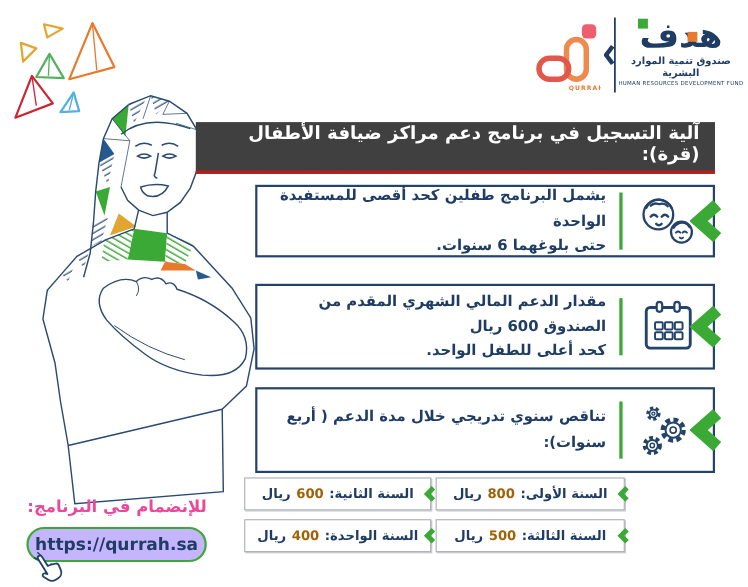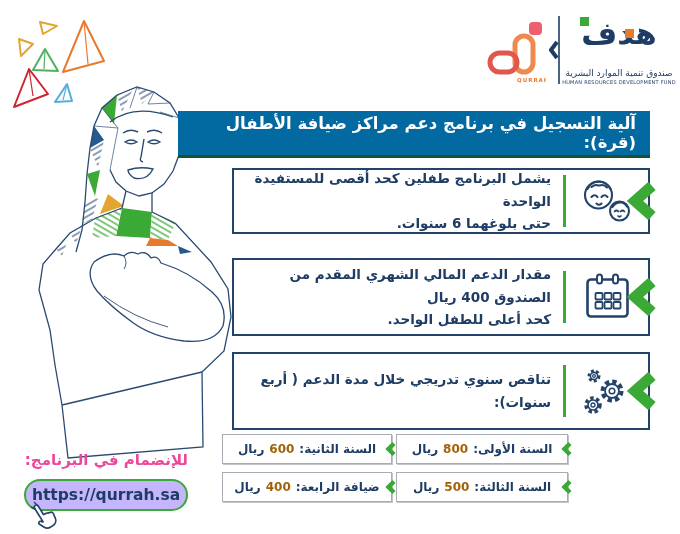--- a/index.html
+++ b/index.html
@@ -12,27 +12,27 @@
 
   
   #qurrah-logo{left:484px;top:20px;z-index:2;}
   #logo-separator{left:549px;top:14px;z-index:2;}
   #hrdf-logo{left:562px;top:16px;width:114px;z-index:2;text-align:center;direction:rtl;}
   #hrdf-word{position:relative;display:inline-block;color:#1e3c64;font-weight:bold;
              font-size:31px;line-height:34px;}
   #hrdf-word .sq{position:absolute;width:9px;height:9px;}
   #hrdf-word .sq.g{background:#3aa935;left:-1px;top:1px;}
   #hrdf-word .sq.o{background:#e87a2e;left:44px;top:13px;}
-  #hrdf-ar{color:#1e3c64;font-size:9px;font-weight:normal;line-height:11px;margin-top:18px;}
+  #hrdf-ar{color:#1e3c64;font-size:9px;font-weight:bold;line-height:11px;margin-top:1px;}
   #hrdf-en{color:#1e3c64;font-size:5px;letter-spacing:.25px;line-height:7px;direction:ltr;}
 
   
-  #titlebar{left:178px;top:111px;width:472px;height:47px;background:#0369a1;
-            border-bottom:3px solid #14532d;box-sizing:border-box;display:flex;
-            align-items:center;direction:rtl;padding:0 14px 0 8px;z-index:3;}
+  #titlebar{left:178px;top:111px;width:472px;height:47px;background:#404040;
+            border-bottom:3px solid #b91c1c;box-sizing:border-box;display:flex;
+            direction:rtl;padding:0 14px 0 8px;z-index:3;}
   #titlebar .t{color:#ffffff;font-weight:bold;font-size:16.5px;}
 
   
   .infobox{left:232px;width:418px;background:#ffffff;border:2px solid #24436b;
            box-sizing:border-box;display:flex;direction:rtl;align-items:center;
            padding:0 8px 0 14px;z-index:3;}
   #box-1{top:168px;height:66px;}
   #box-2{top:258px;height:78px;}
   #box-3{top:352px;height:78px;padding-left:20px;}
   .infobox .iconwrap{width:64px;flex:0 0 auto;display:flex;align-items:center;justify-content:center;}
@@ -197,21 +197,21 @@
           <rect x="19.5" y="20" width="7" height="6.5" rx="1"></rect>
           <rect x="28.5" y="20" width="7" height="6.5" rx="1"></rect>
           <rect x="10.5" y="29" width="7" height="6.5" rx="1"></rect>
           <rect x="19.5" y="29" width="7" height="6.5" rx="1"></rect>
           <rect x="28.5" y="29" width="7" height="6.5" rx="1"></rect>
         </g>
       </svg>
     </div>
     <div class="divider"></div>
     <div class="txt">
-      <div>مقدار الدعم المالي الشهري المقدم من الصندوق 400 ريال</div>
+      <div>مقدار الدعم المالي الشهري المقدم من الصندوق 600 ريال</div>
       <div>كحد أعلى للطفل الواحد.</div>
     </div>
     <svg class="chev" width="30" height="38" viewBox="0 0 30 38">
       <path d="M25 4 L8 19 L25 34" fill="none" stroke="#3aa935" stroke-width="11" stroke-linejoin="miter"></path>
     </svg>
   </div>
 
   <div id="box-3" class="abs infobox">
     <div class="iconwrap">
       <svg width="54" height="54" viewBox="0 0 54 54" fill="none" stroke="#24436b">
@@ -255,21 +255,21 @@
     </div>
     <div class="yearbox">
       <span>السنة الثالثة:</span>
       <span class="val">500</span>
       <span>ريال</span>
       <svg class="ychev" width="11" height="15" viewBox="0 0 11 15">
         <path d="M9 2 L3.5 7.5 L9 13" fill="none" stroke="#3aa935" stroke-width="4.5"></path>
       </svg>
     </div>
     <div class="yearbox">
-      <span>ضيافة الرابعة:</span>
+      <span>السنة الواحدة:</span>
       <span class="val">400</span>
       <span>ريال</span>
       <svg class="ychev" width="11" height="15" viewBox="0 0 11 15">
         <path d="M9 2 L3.5 7.5 L9 13" fill="none" stroke="#3aa935" stroke-width="4.5"></path>
       </svg>
     </div>
   </div>
 
   <div id="join-label" class="abs">للإنضمام في البرنامج:</div>
   <div id="url-pill" class="abs">

